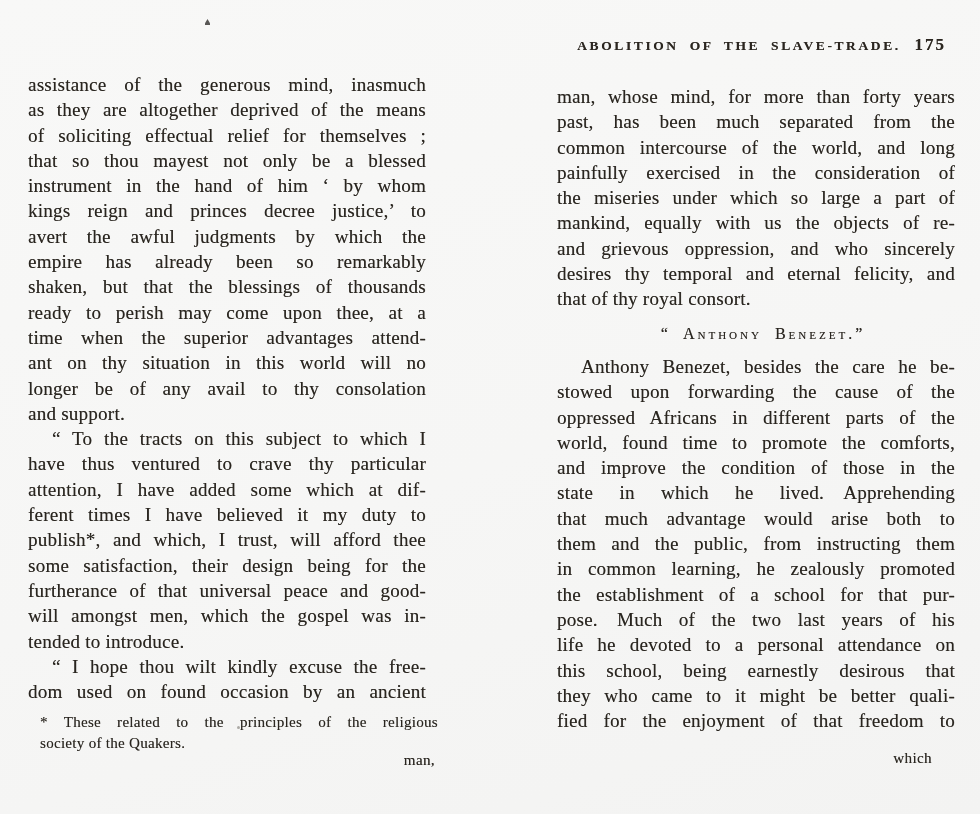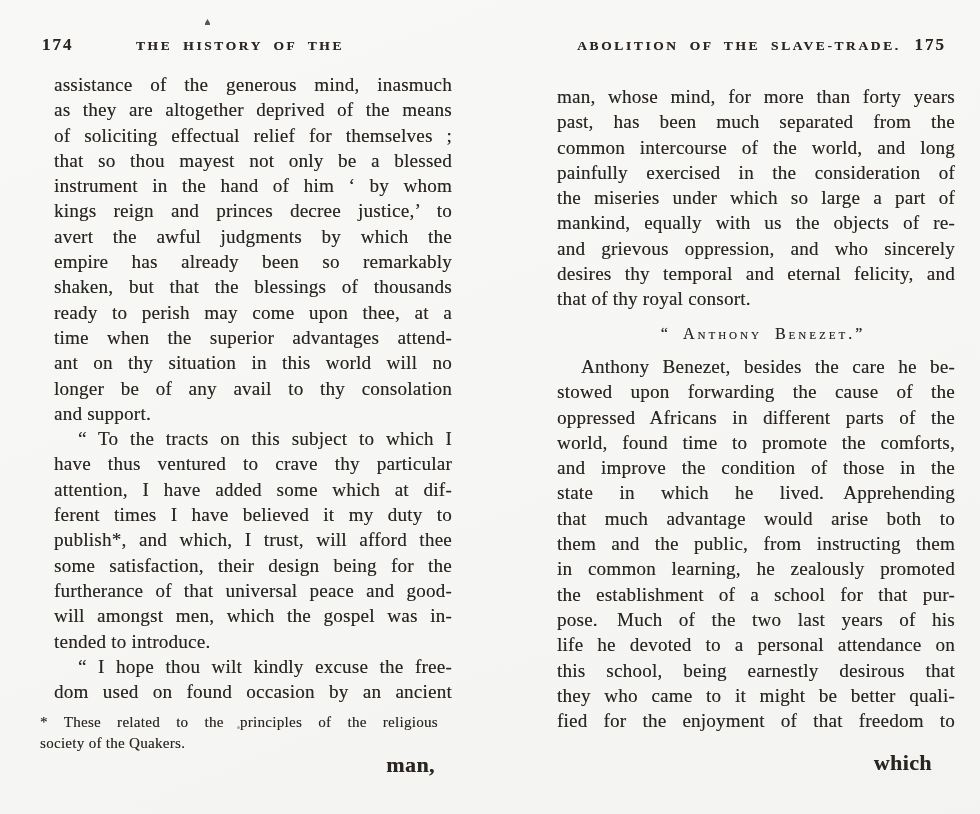--- a/index.html
+++ b/index.html
@@ -44,21 +44,21 @@
 
   
   .column {
     position: absolute;
     width: 398px;
     font-size: 19px;
     line-height: 25.3px;
     letter-spacing: 0.25px;
     text-shadow: 0.2px 0.2px 0.45px rgba(41,37,31,0.5);
   }
-  .column-left  { left: 54px;  top: 72px; }
+  .column-left  { left: 28px;  top: 72px; }
   .column-right { left: 540px; top: 84px; margin-left: 17px; }
 
   .line { white-space: nowrap; }
   .line.j {
     white-space: normal;
     text-align: justify;
     text-align-last: justify;
   }
   .line.e { text-align: left; }
   .line.i { padding-left: 24px; }
@@ -82,24 +82,23 @@
     width: 398px;
     font-size: 15px;
     line-height: 20.5px;
     letter-spacing: 0.3px;
     text-shadow: 0.2px 0.2px 0.4px rgba(41,37,31,0.45);
   }
 
   
   .catchword {
     position: absolute;
-    font-size: 22px;
+    font-size: 15px;
     letter-spacing: 0.4px;
     text-shadow: 0.2px 0.2px 0.45px rgba(41,37,31,0.5);
-    font-weight: bold;
   }
   .catchword-left  { left: 40px;  top: 752px; width: 395px; text-align: right; }
   .catchword-right { left: 540px; top: 750px; width: 392px; text-align: right; }
 
   
   .speck {
     position: absolute;
     left: 205px;
     top: 19px;
     width: 5px;
@@ -120,24 +119,20 @@
   }
 </style>
 </head>
 <body>
 
 <div class="scan">
 
   <div class="speck"></div>
   <div class="speck2"></div>
 
-  <div class="runhead runhead-left">
-    <span class="pageno">174</span>
-    <span class="title">THE HISTORY OF THE</span>
-  </div>
 
   <div class="runhead runhead-right">
     <span class="title">ABOLITION OF THE SLAVE-TRADE.</span>
     <span class="pageno">175</span>
   </div>
 
   <div class="column column-left">
       <div class="line j">assistance of the generous mind, inasmuch</div>
       <div class="line j">as they are altogether deprived of the means</div>
       <div class="line j">of soliciting effectual relief for themselves ;</div>

